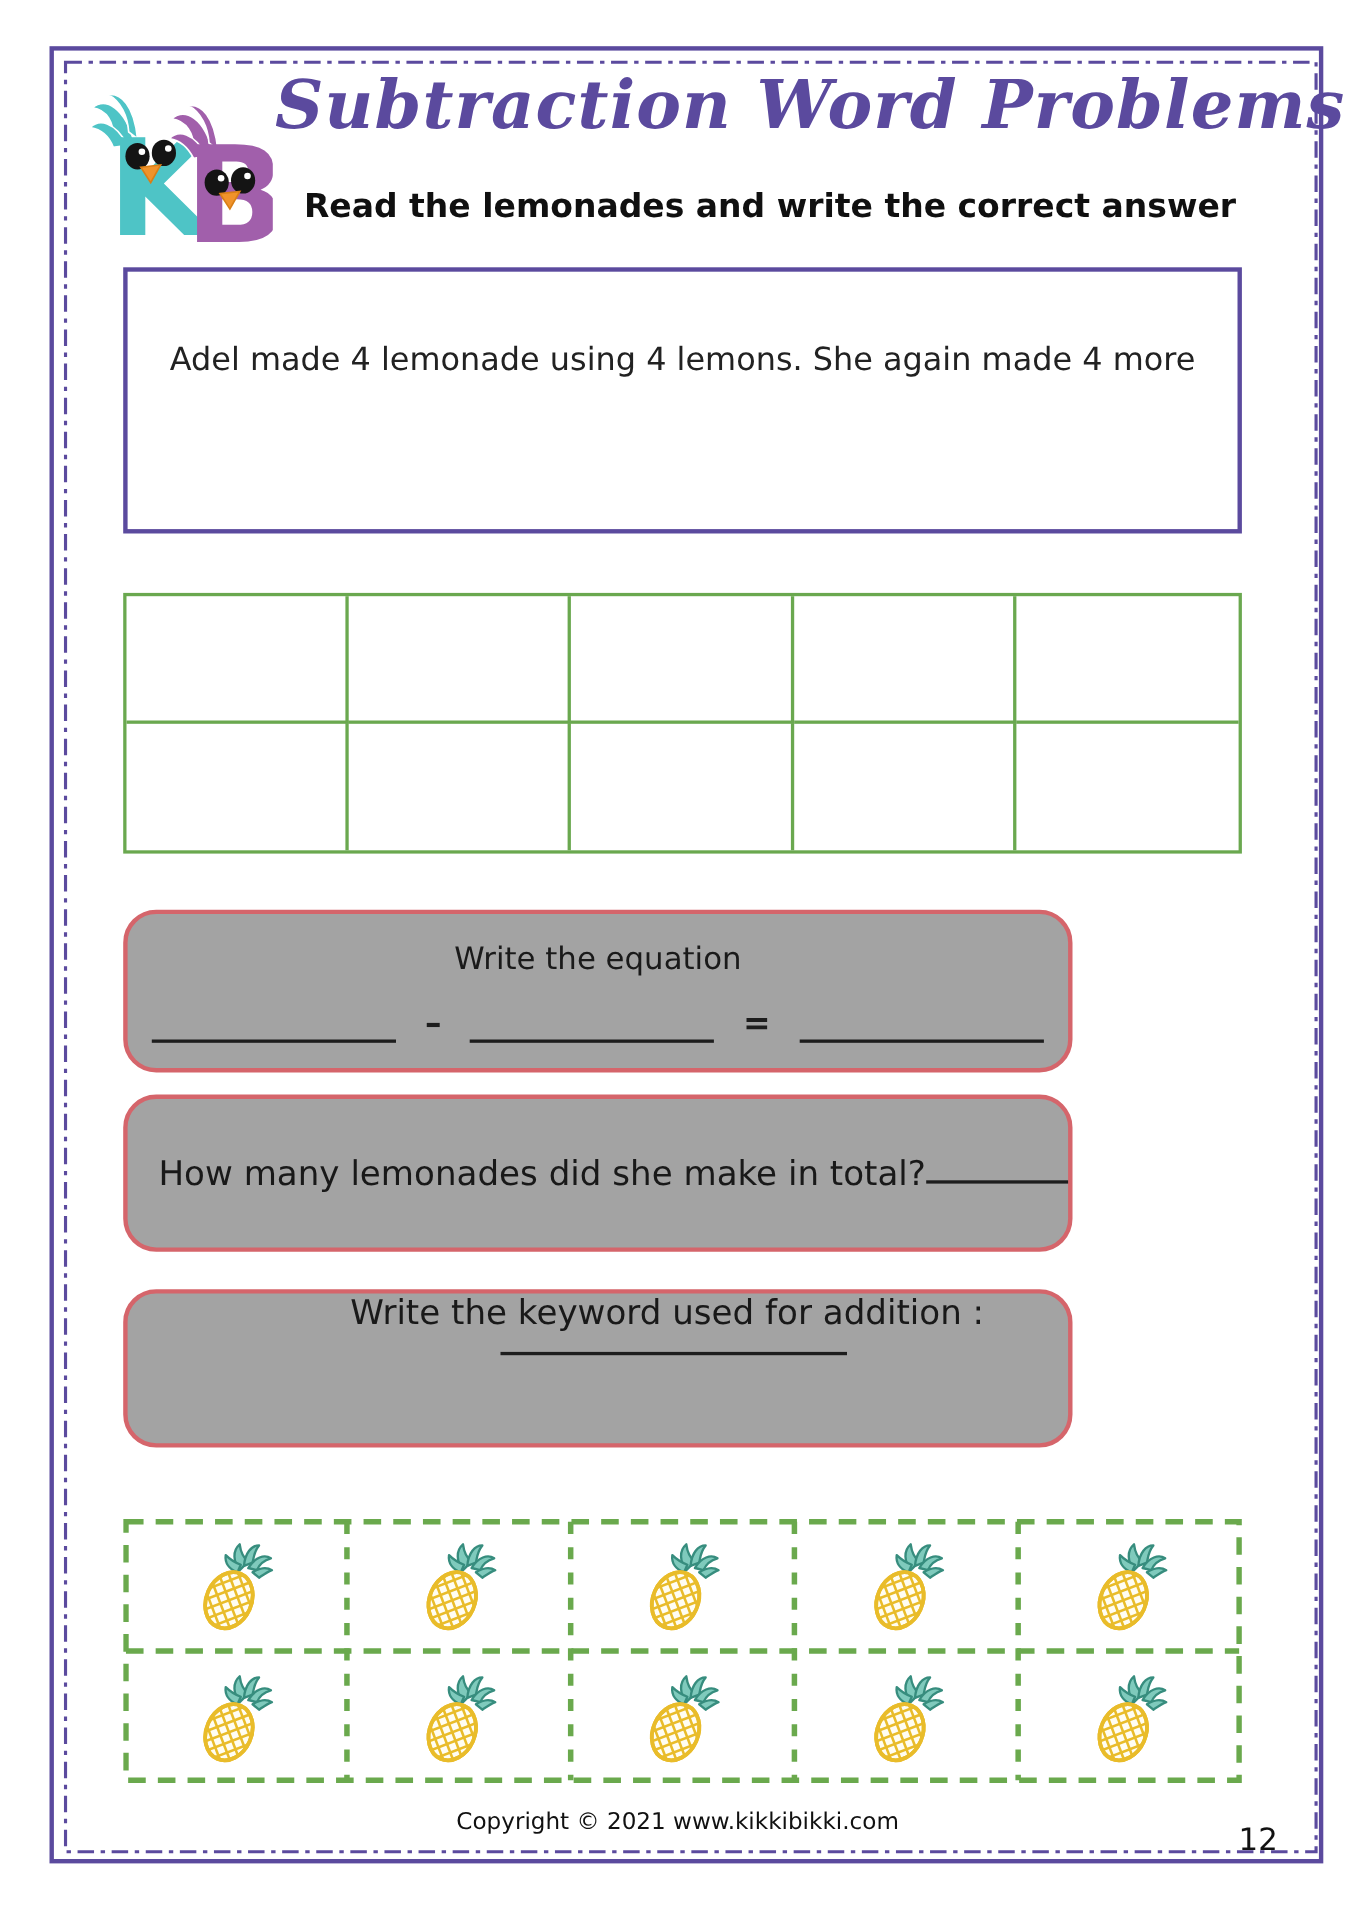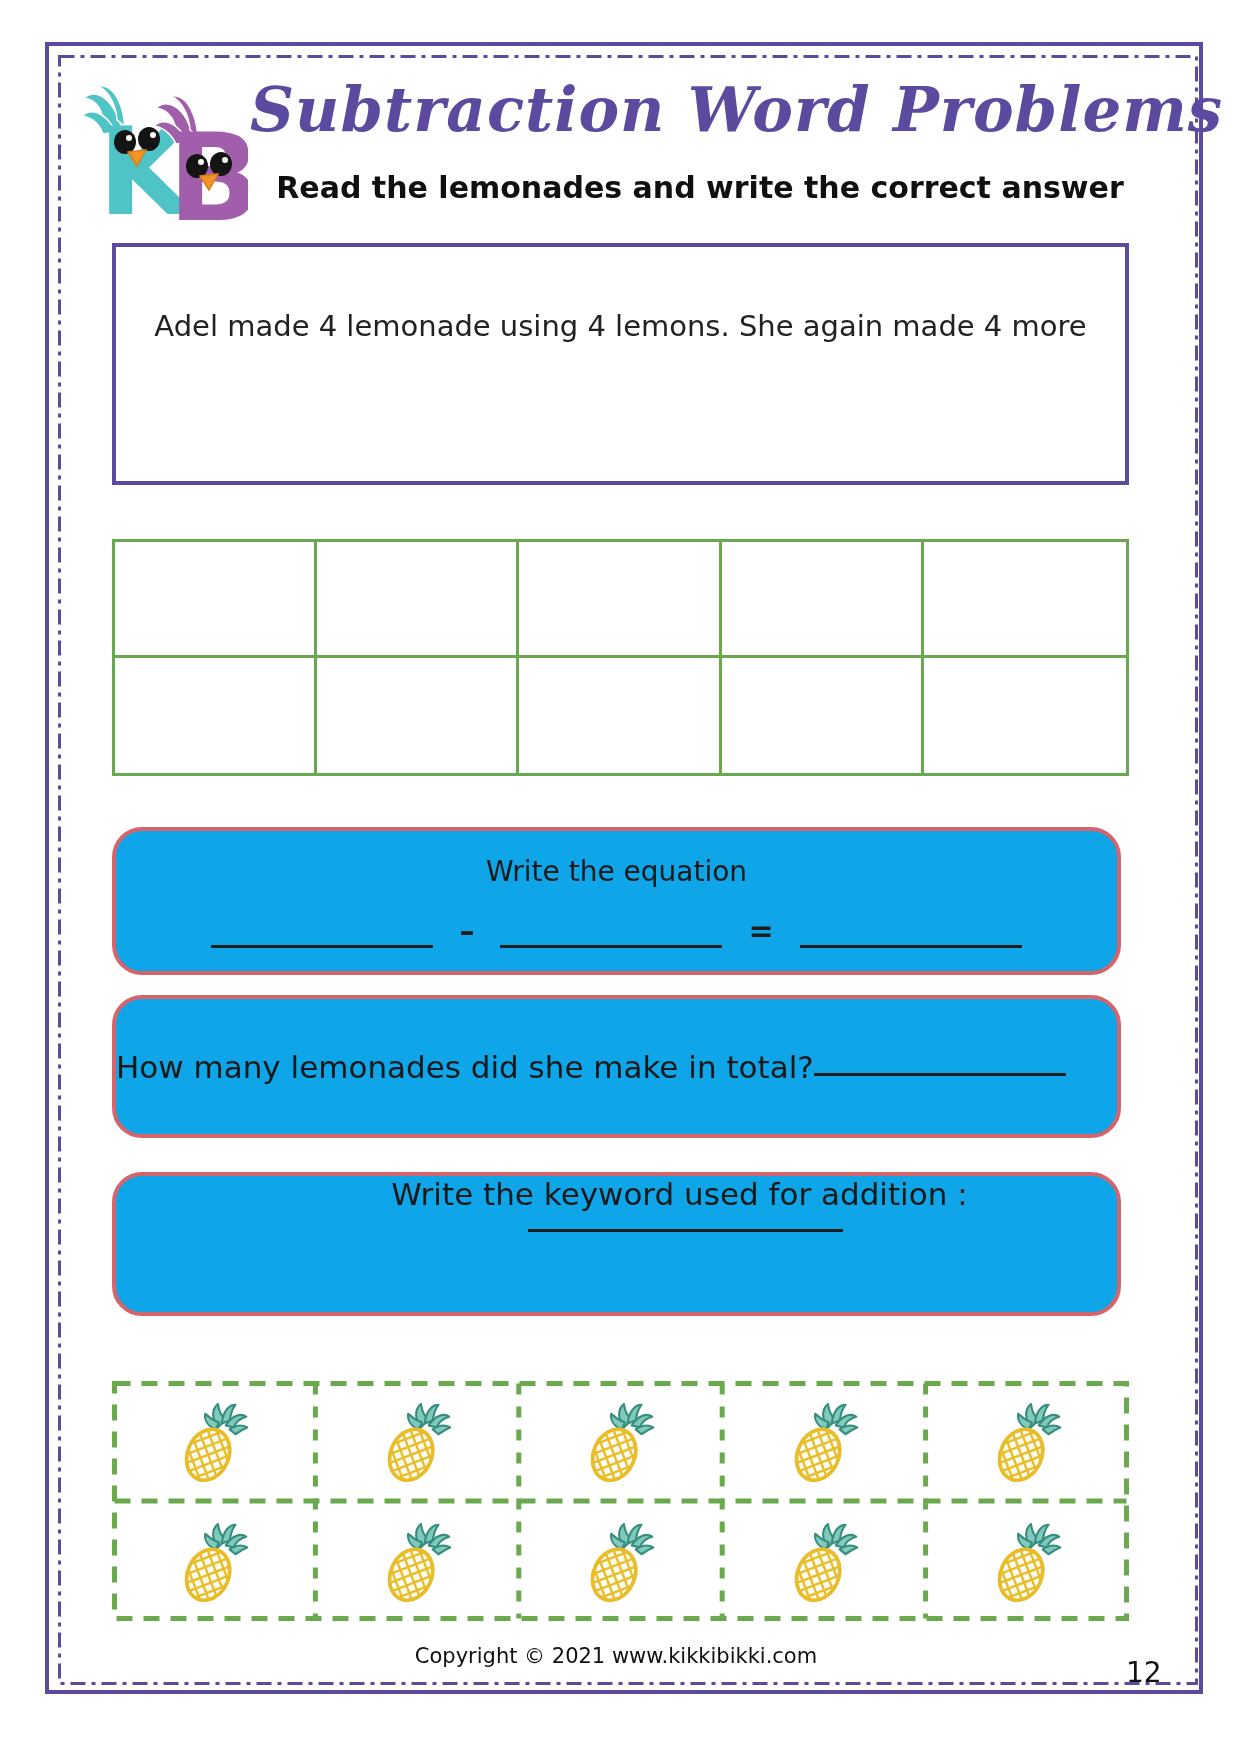--- a/index.html
+++ b/index.html
@@ -9,21 +9,21 @@
   }
   
   .outer-border{
     position:absolute;left:45px;top:42px;width:1150px;height:1644px;
     border:4px solid #5b4a9e;box-sizing:content-box;
   }
   .inner-border{position:absolute;left:58px;top:55px;width:1140px;height:1630px;}
   
   .logo{position:absolute;left:70px;top:74px;width:178px;height:162px;}
   .title{
-    position:absolute;left:250px;top:74px;width:900px;text-align:center;
+    position:absolute;left:250px;top:60px;width:900px;text-align:center;
     font-family:"DejaVu Serif","Liberation Serif",serif;font-style:italic;font-weight:bold;
     font-size:61px;color:#5b4a9e;letter-spacing:1px;white-space:nowrap;
   }
   .subtitle{
     position:absolute;left:250px;top:170px;width:900px;text-align:center;
     font-size:30px;font-weight:bold;color:#101010;white-space:nowrap;
   }
   
   .problem-box{
     position:absolute;left:112px;top:243px;width:1009px;height:234px;
@@ -36,29 +36,29 @@
   .work-grid{
     position:absolute;left:112px;top:539px;width:1011px;height:231px;
     border:3px solid #6aa84f;display:grid;
     grid-template-columns:repeat(5,1fr);grid-template-rows:repeat(2,1fr);
   }
   .wcell{border-right:3px solid #6aa84f;border-bottom:3px solid #6aa84f;}
   .wcell:nth-child(5n){border-right:none;}
   .wcell:nth-child(n+6){border-bottom:none;}
   
   .coral-box{
-    position:absolute;left:112px;width:1009px;
-    border:4px solid #d5656b;border-radius:30px;background:#0ea5e9;box-sizing:border-box;
+    position:absolute;left:112px;width:863px;
+    border:4px solid #d5656b;border-radius:30px;background:#a3a3a3;box-sizing:border-box;
   }
   .eq-box{top:827px;height:148px;text-align:center;}
   .eq-label{margin-top:24px;font-size:28px;color:#1a1a1a;}
   .eq-row{margin-top:26px;display:flex;justify-content:center;align-items:flex-end;gap:26px;}
   .blank{display:inline-block;width:222px;height:30px;border-bottom:3px solid #1d1d1d;}
   .eq-sign{font-size:30px;font-weight:bold;color:#1d1d1d;line-height:34px;}
-  .q1-box{top:995px;height:143px;display:flex;align-items:center;}
+  .q1-box{top:995px;height:143px;display:flex;align-items:center;padding-left:28px;}
   .q2-box{top:1172px;height:144px;display:flex;align-items:center;padding-left:126px;flex-direction:column;}
   .q-text{font-size:31px;color:#191919;white-space:nowrap;}
   .ansline{display:inline-block;height:1.05em;border-bottom:3px solid #1d1d1d;}
   .ansline.a1{width:252px;}
   .ansline.a2{width:315px;margin-left:12px;}
   
   .count-grid{position:absolute;left:112px;top:1381px;width:1017px;height:240px;}
   .count-grid .lines{position:absolute;left:0;top:0;}
   .pcells{
     position:absolute;left:0;top:0;width:1017px;height:240px;display:grid;

